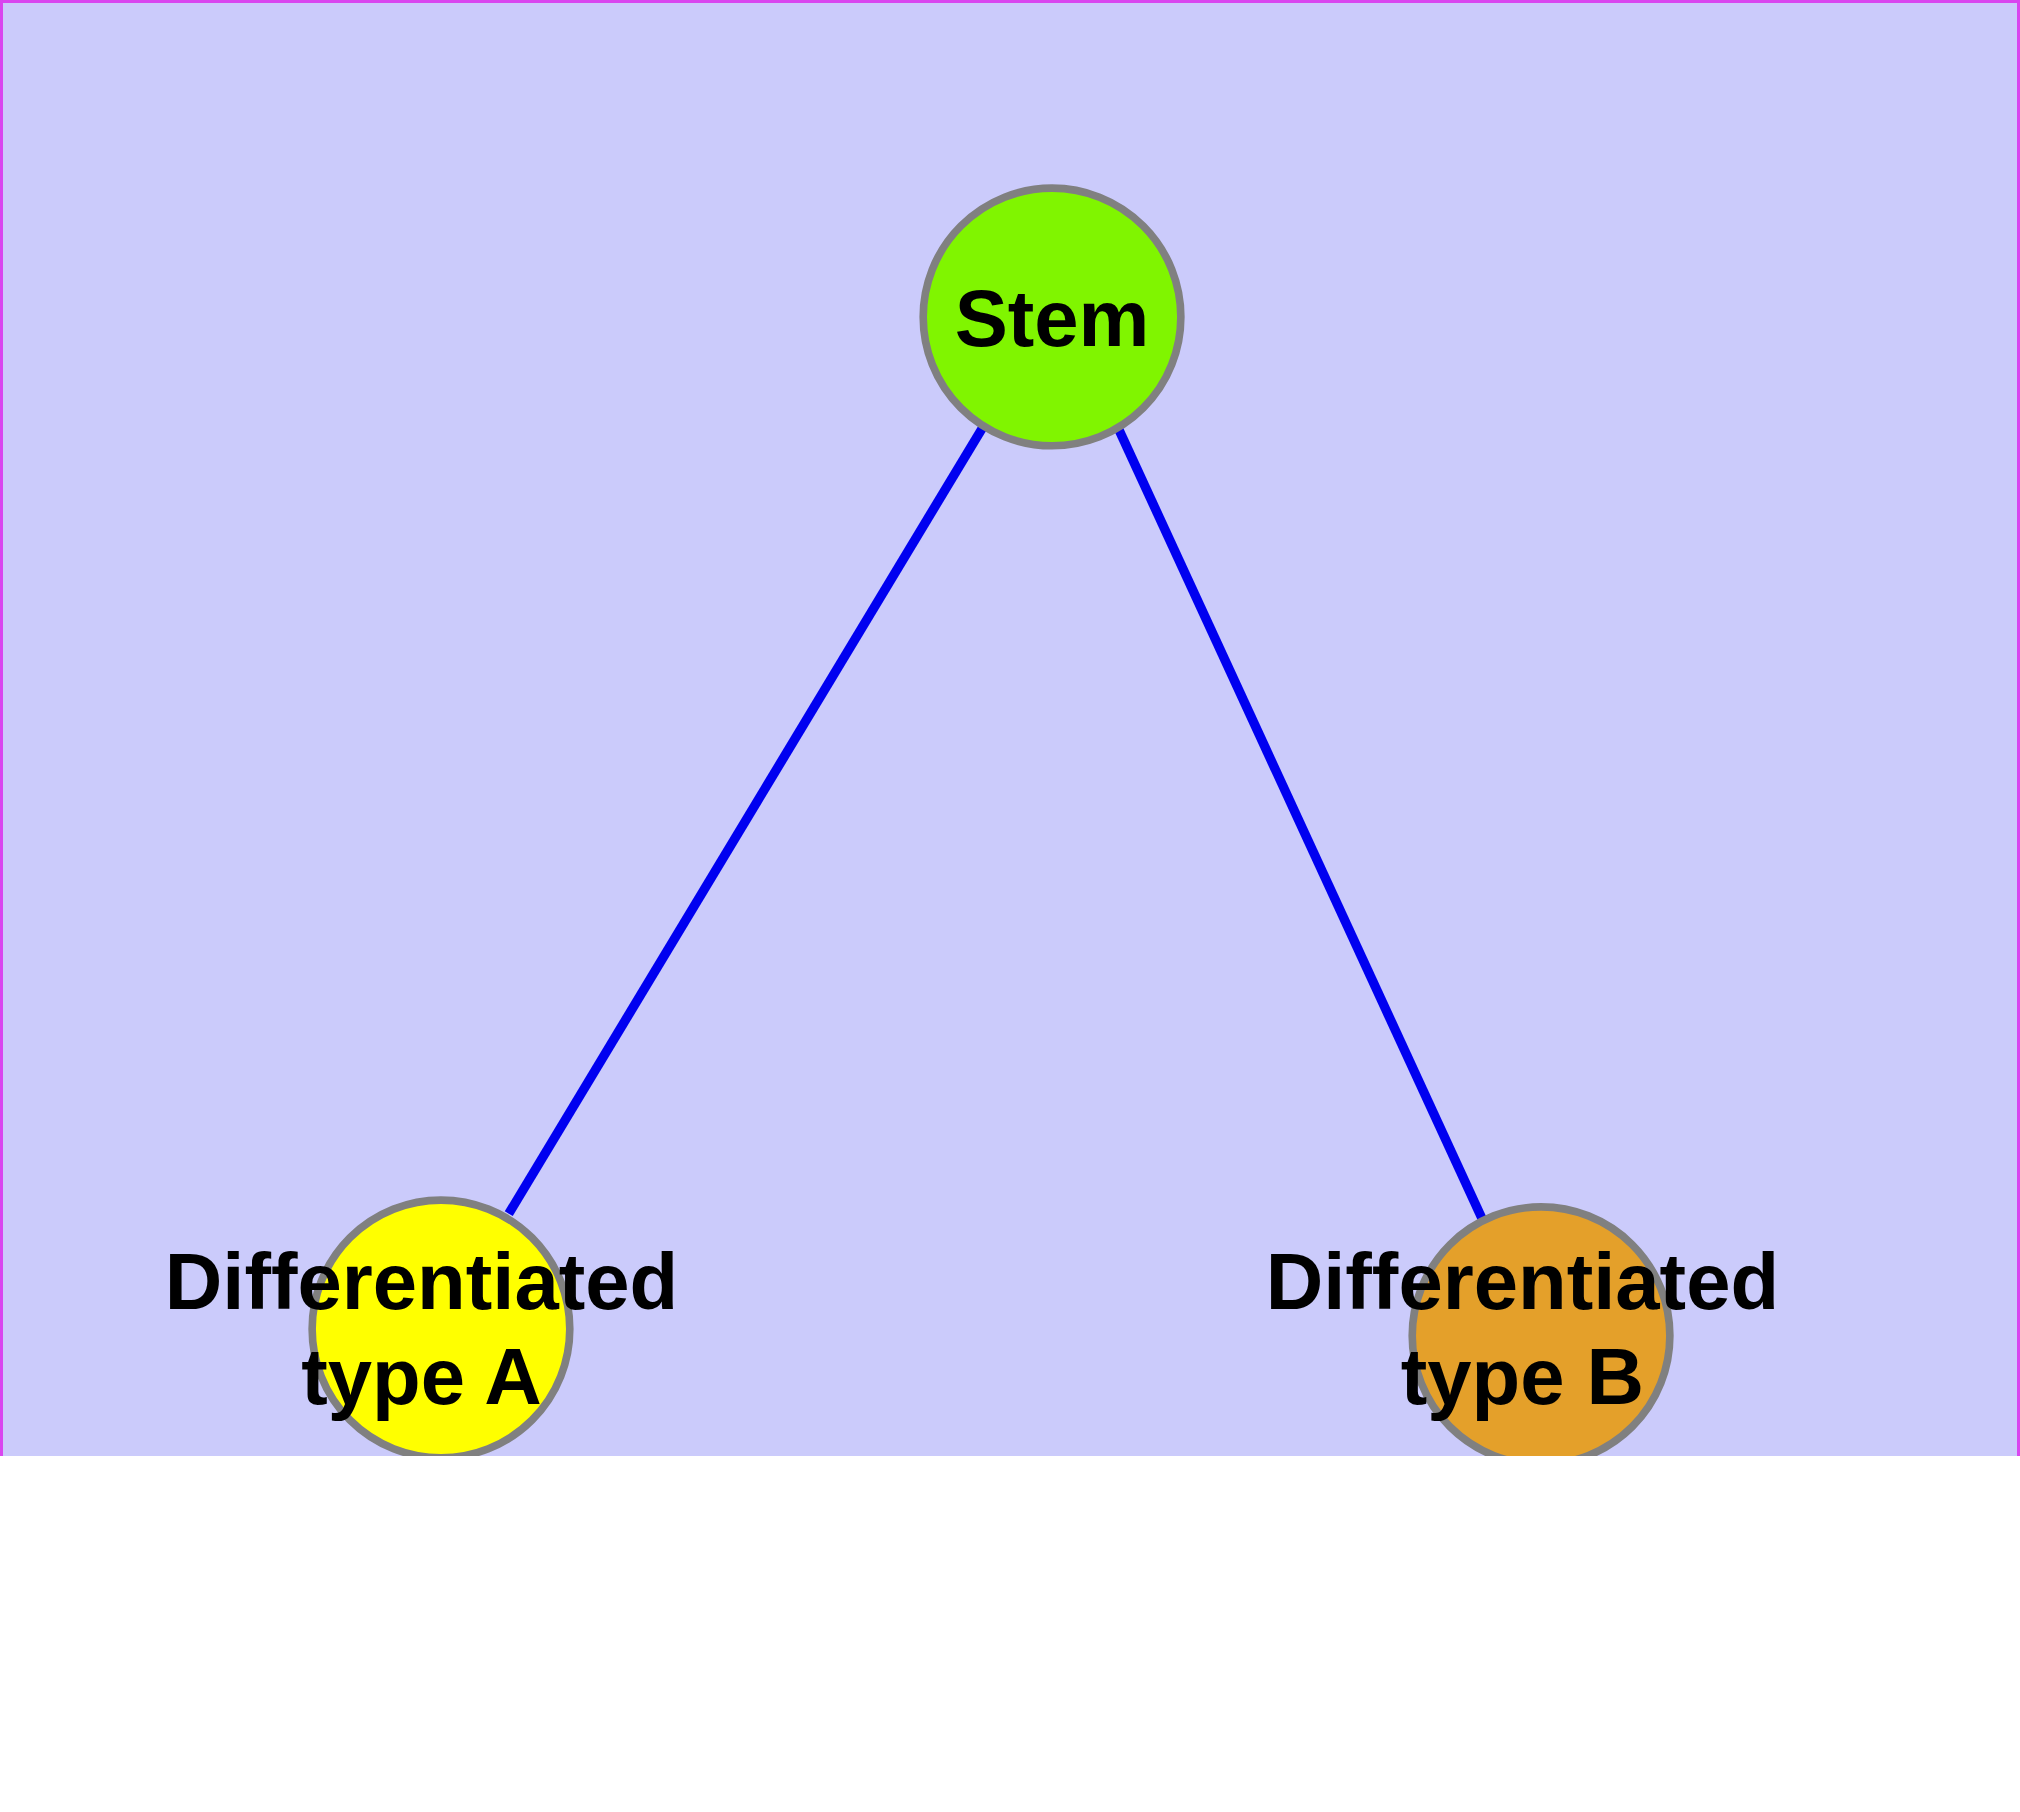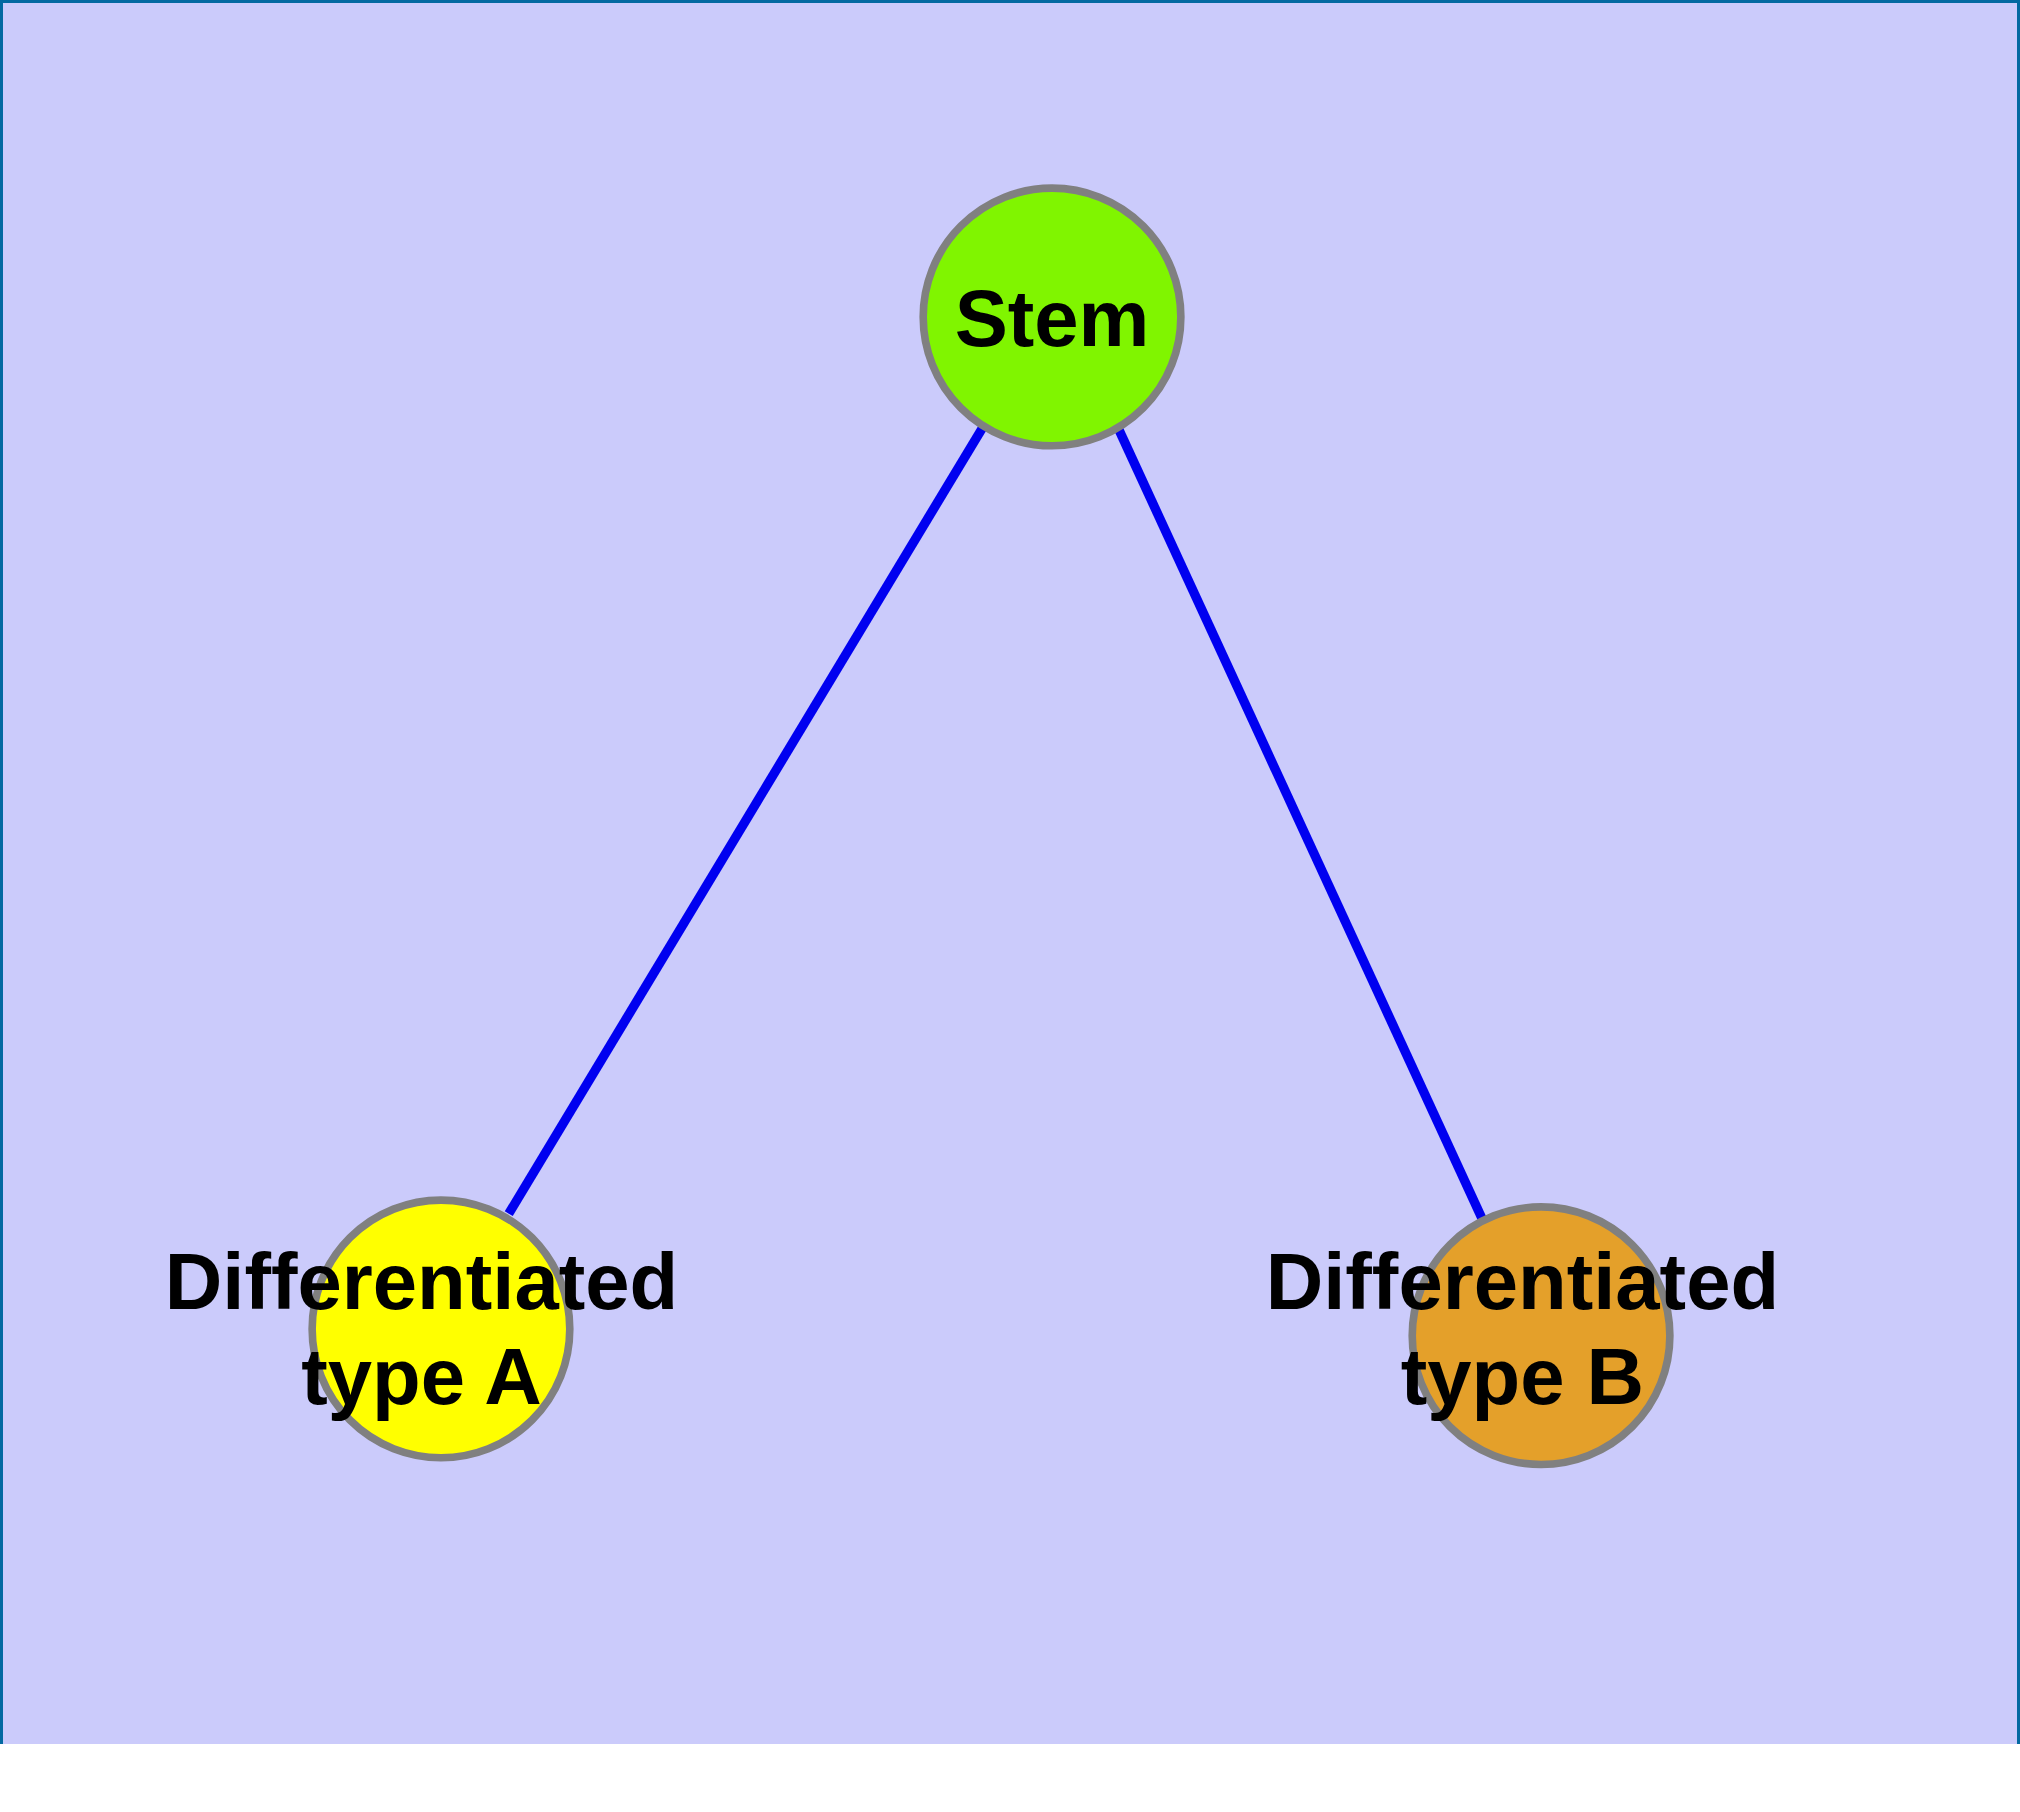--- a/index.html
+++ b/index.html
@@ -7,22 +7,22 @@
     margin: 0;
     padding: 0;
     background: #ffffff;
   }
   body {
     font-family: "Liberation Sans", sans-serif;
   }
   #canvas {
     position: relative;
     width: 2021px;
-    height: 1744px;
-    background: #0369a1;
+    height: 1456px;
+    background: #d946ef;
     overflow: hidden;
   }
   #plot-area {
     position: absolute;
     left: 3.4px;
     top: 3.4px;
     width: 2014px;
     height: 1805px;
     background: #cbcbfb;
   }

